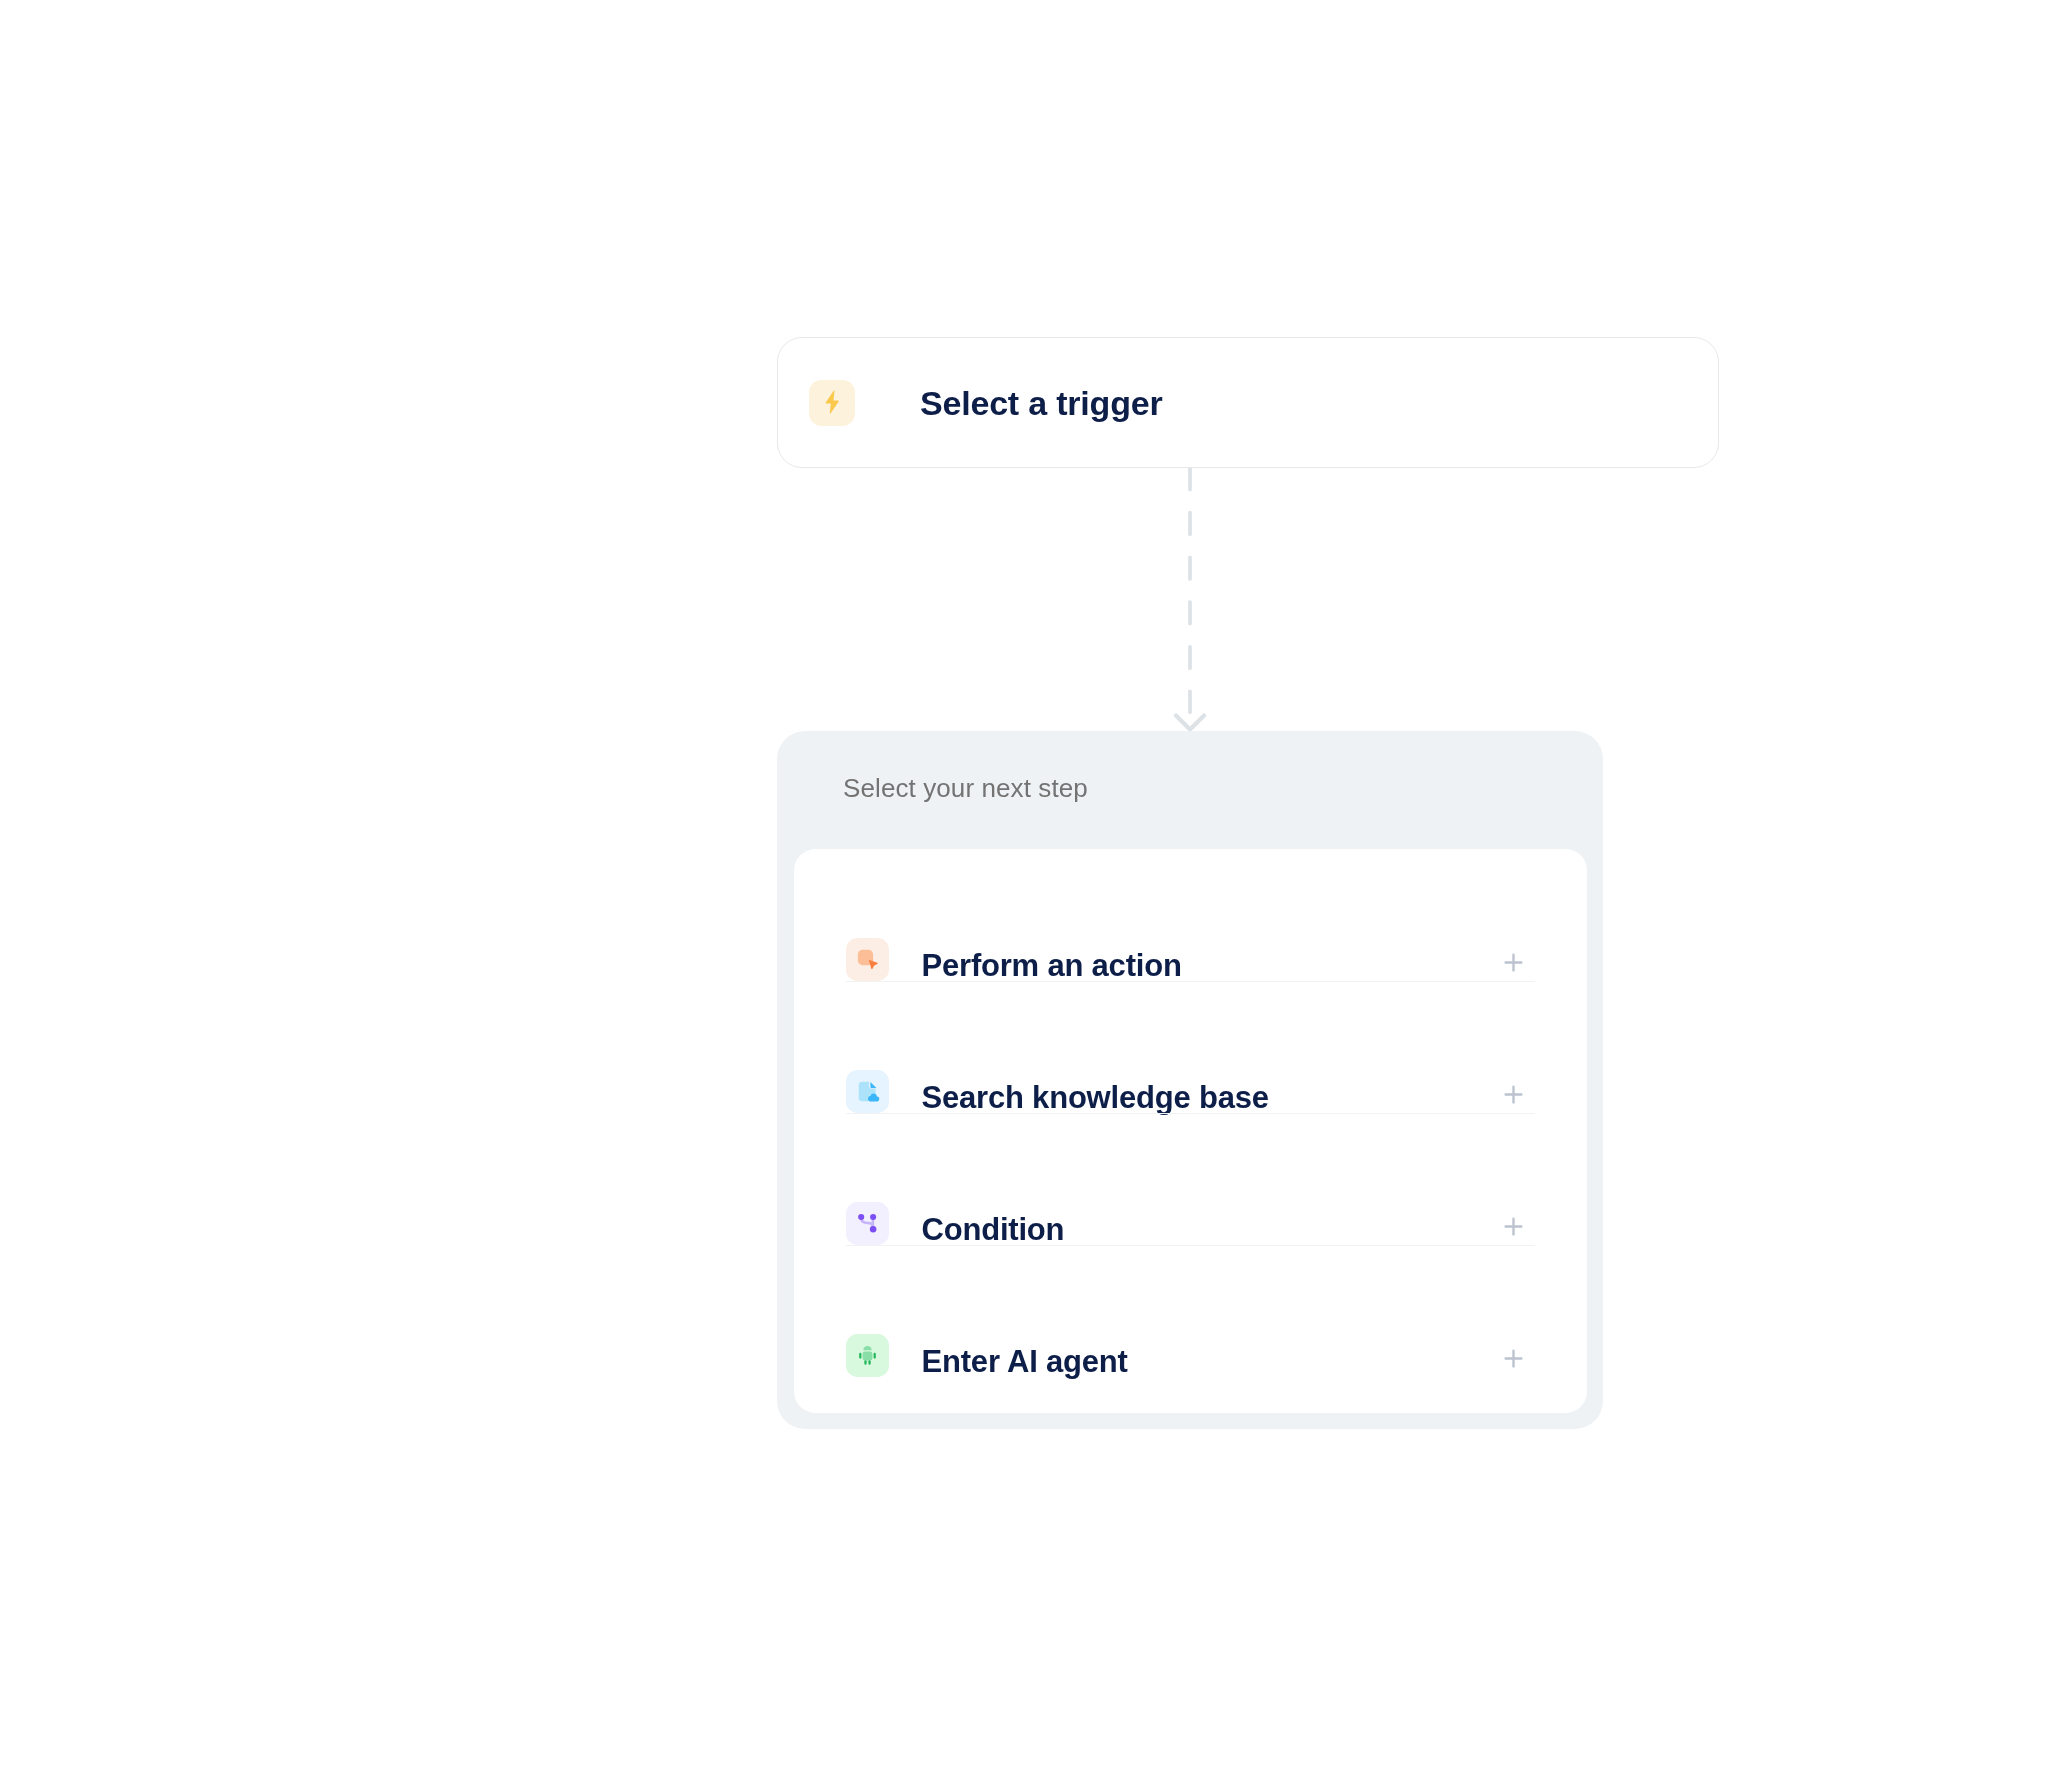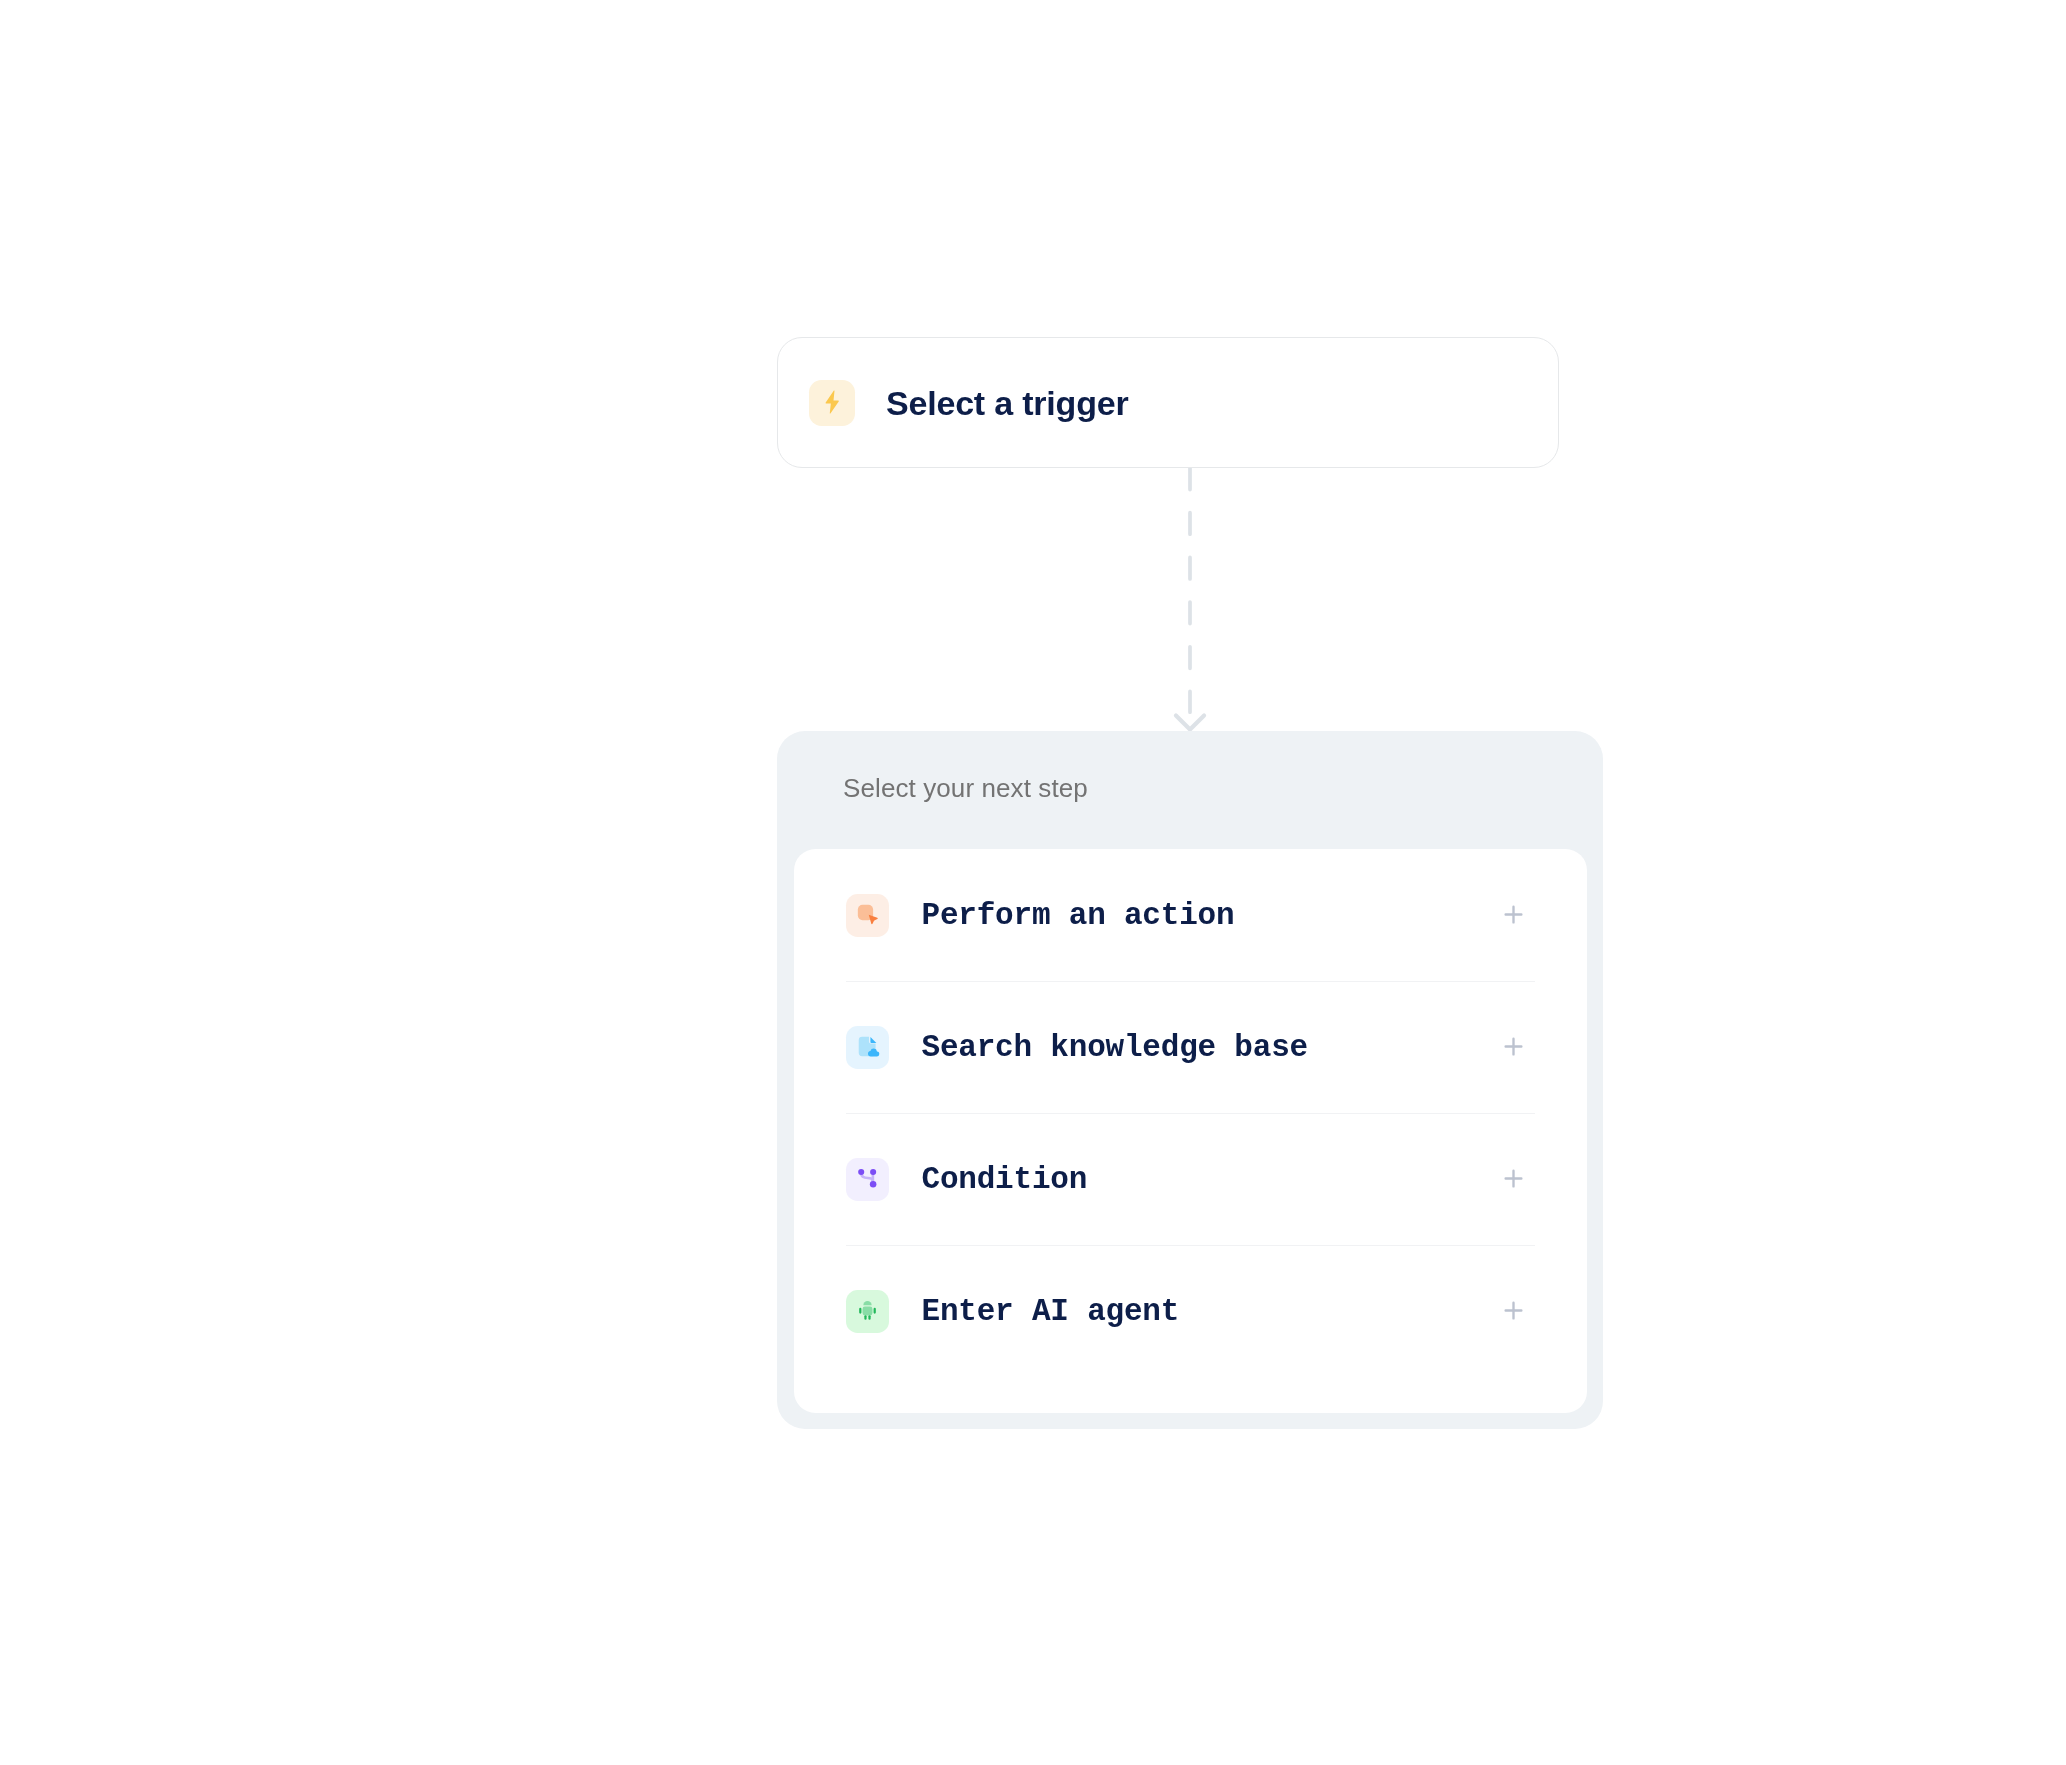--- a/index.html
+++ b/index.html
@@ -14,29 +14,30 @@
     -webkit-font-smoothing: antialiased;
     overflow: hidden;
     position: relative;
   }
 
   
   #trigger-card {
     position: absolute;
     left: 777px;
     top: 337px;
-    width: 782px;
+    width: 942px;
     height: 131px;
     box-sizing: border-box;
     background: #ffffff;
     border: 1.7px solid #e6e8ea;
     border-radius: 25px;
     display: flex;
     align-items: center;
     padding-left: 31px;
+    gap: 34px;
   }
   #trigger-icon-tile {
     width: 46px;
     height: 46px;
     border-radius: 12.4px;
     background: #fdf2db;
     display: flex;
     align-items: center;
     justify-content: center;
     flex: 0 0 auto;
@@ -90,23 +91,22 @@
     height: 564px;
     box-sizing: border-box;
     background: #ffffff;
     border-radius: 21.5px;
     padding: 0 52px;
   }
   .option-row {
     position: relative;
     height: 132px;
     display: flex;
-    align-items: center;
-    box-sizing: border-box;
-    font-family: Liberation Mono, monospace;
+    align-items: flex-end;
+    box-sizing: border-box;
   }
   .option-row + .option-row::before {
     content: "";
     position: absolute;
     left: 0;
     right: 0;
     top: 0;
     height: 1.2px;
     background: #f1f2f4;
   }

